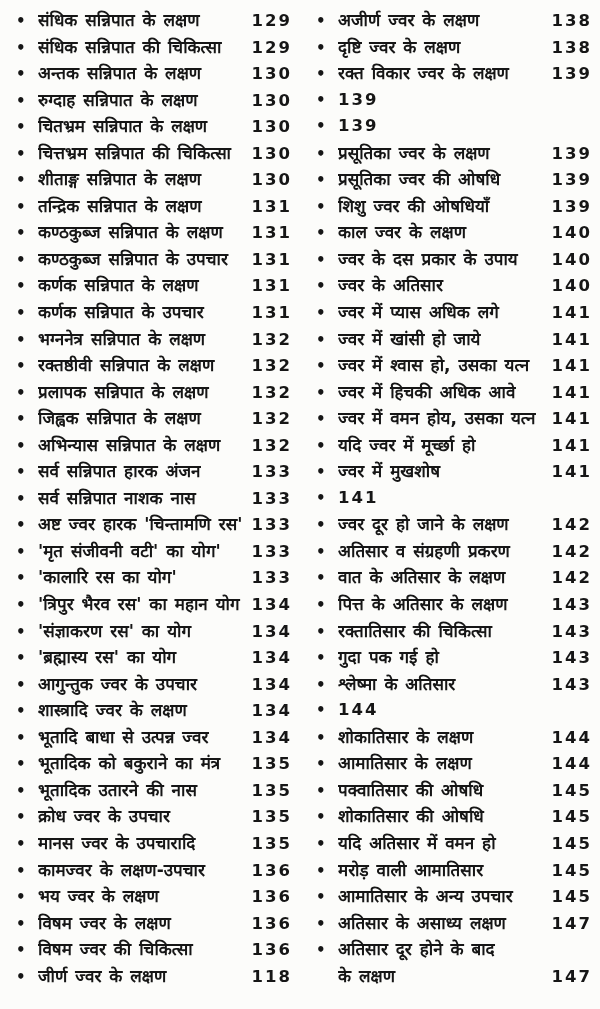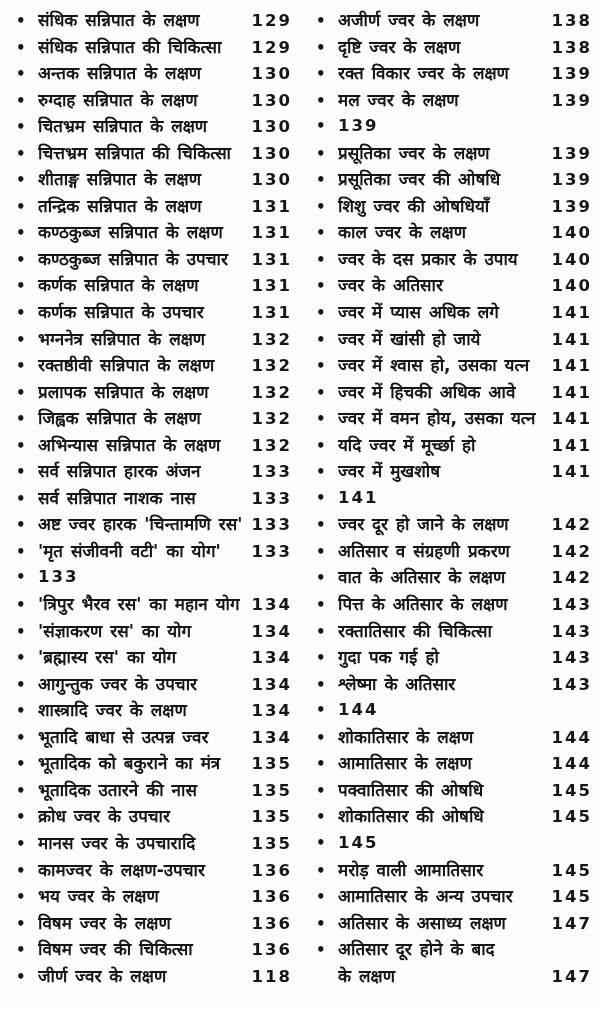--- a/index.html
+++ b/index.html
@@ -181,20 +181,21 @@
   </div>
 
   <div class="toc-row">
     <span class="bullet">•</span>
     <span class="title">'मृत संजीवनी वटी' का योग'</span>
     <span class="pagenum">133</span>
   </div>
 
   <div class="toc-row">
     <span class="bullet">•</span>
+    <span class="title">'कालारि रस का योग'</span>
     <span class="pagenum">133</span>
   </div>
 
   <div class="toc-row">
     <span class="bullet">•</span>
     <span class="title">'त्रिपुर भैरव रस' का महान योग</span>
     <span class="pagenum">134</span>
   </div>
 
   <div class="toc-row">
@@ -295,21 +296,20 @@
   </div>
 
   <div class="toc-row">
     <span class="bullet">•</span>
     <span class="title">रक्त विकार ज्वर के लक्षण</span>
     <span class="pagenum">139</span>
   </div>
 
   <div class="toc-row">
     <span class="bullet">•</span>
-    <span class="title">मल ज्वर के लक्षण</span>
     <span class="pagenum">139</span>
   </div>
 
   <div class="toc-row">
     <span class="bullet">•</span>
     <span class="pagenum">139</span>
   </div>
 
   <div class="toc-row">
     <span class="bullet">•</span>
@@ -460,20 +460,21 @@
   </div>
 
   <div class="toc-row">
     <span class="bullet">•</span>
     <span class="title">शोकातिसार की ओषधि</span>
     <span class="pagenum">145</span>
   </div>
 
   <div class="toc-row">
     <span class="bullet">•</span>
+    <span class="title">यदि अतिसार में वमन हो</span>
     <span class="pagenum">145</span>
   </div>
 
   <div class="toc-row">
     <span class="bullet">•</span>
     <span class="title">मरोड़ वाली आमातिसार</span>
     <span class="pagenum">145</span>
   </div>
 
   <div class="toc-row">

